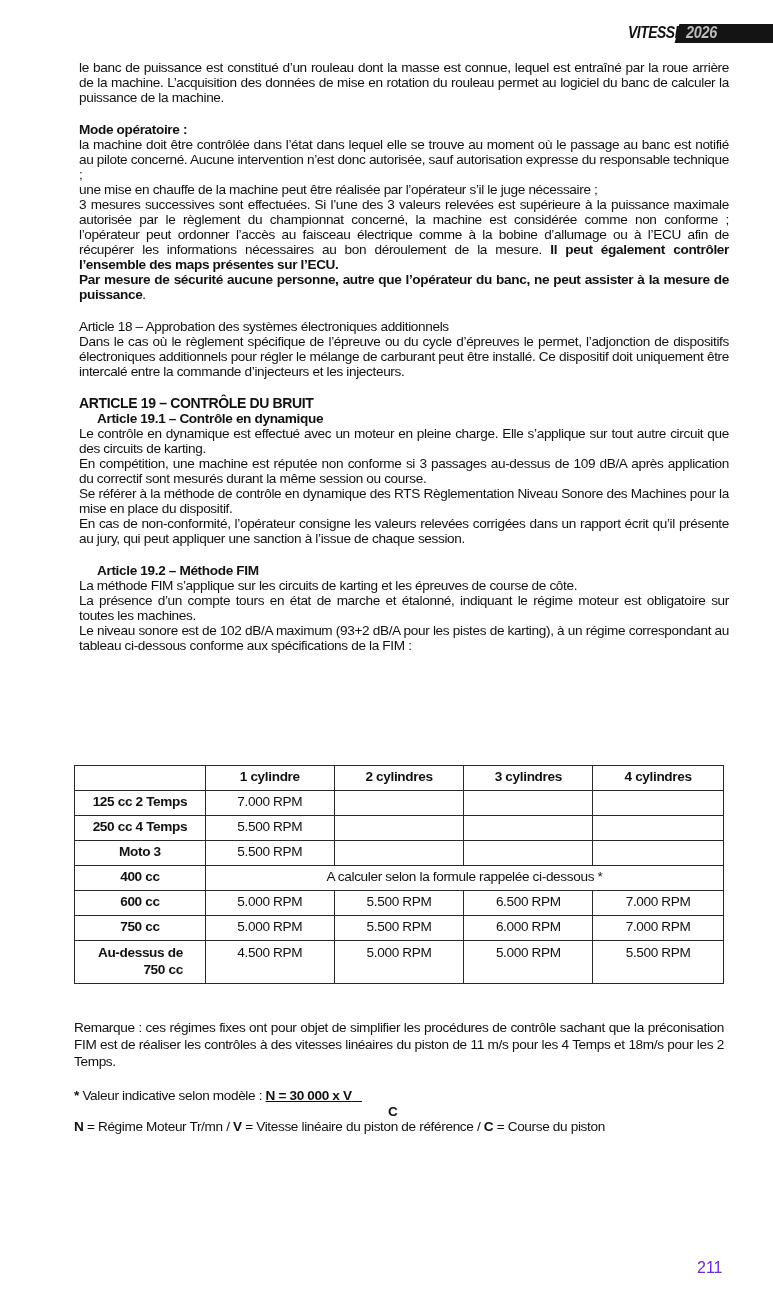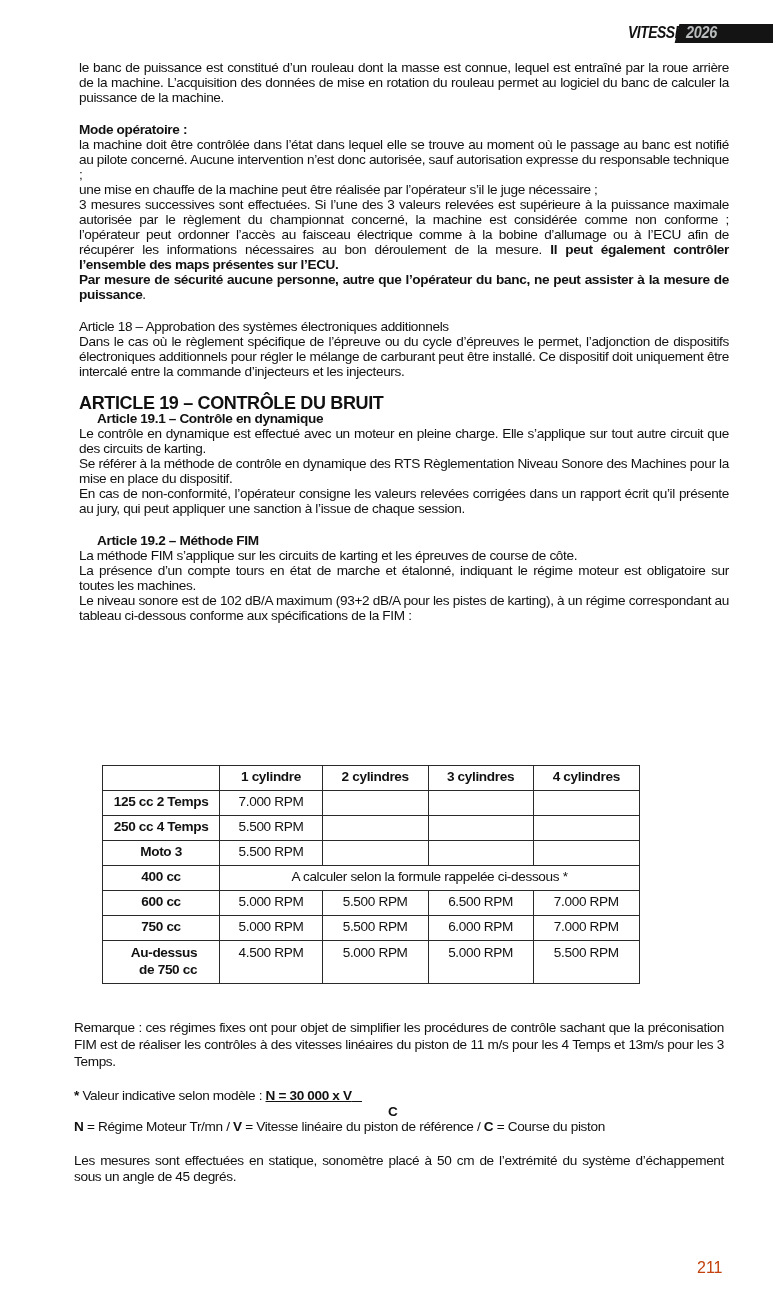--- a/index.html
+++ b/index.html
@@ -33,43 +33,43 @@
   }
   .content {
     position: absolute; left: 79px; top: 60px; width: 650px;
     font-size: 13.6px; line-height: 15px;
     letter-spacing: -0.35px;
   }
   .content p { text-align: justify; text-align-last: left; }
   .gap { height: 17px; }
   .bold { font-weight: bold; }
   .sub-h { font-weight: bold; padding-left: 18px; }
-  .section-h { font-weight: bold; font-size: 18px; }
+  .section-h { font-weight: bold; font-size: 14px; }
   table.fim {
-    position: absolute; left: 74px; top: 765px; width: 538px;
+    position: absolute; left: 74px; top: 765px; width: 650px;
     border-collapse: collapse;
-    font-size: 13.6px; letter-spacing: -0.35px; margin-left: 28px;
+    font-size: 13.6px; letter-spacing: -0.35px;
   }
   table.fim td, table.fim th {
     border: 1.5px solid #2a2a2a; text-align: center; vertical-align: top;
     height: 25px; padding-top: 3px; font-weight: normal;
   }
   table.fim th { font-weight: bold; }
   table.fim td.rowhead { font-weight: bold; }
   table.fim tr.tall td { height: 43px; line-height: 17px; }
   .after {
     position: absolute; left: 74px; top: 1020px; width: 650px;
     font-size: 13.6px; line-height: 16.9px; letter-spacing: -0.35px;
   }
   .after p { text-align: justify; text-align-last: left; }
   .formula-num { text-decoration: underline; font-weight: bold; }
   .formula-den { font-weight: bold; padding-left: 314px; line-height: 14px; }
   .page-num {
     position: absolute; left: 697px; top: 1259px;
-    font-size: 16px; color: #c2410c;
+    font-size: 16px; color: #6d28d9;
   }
 </style>
 </head>
 <body>
 
 <div class="header">
   <span class="brand-word">VITESSE</span>
   <span class="brand-banner"></span>
   <span class="brand-year">2026</span>
 </div>
@@ -82,20 +82,21 @@
   <p>une mise en chauffe de la machine peut être réalisée par l’opérateur s’il le juge nécessaire ;</p>
   <p><span>3 mesures successives sont effectuées. Si l’une des 3 valeurs relevées est supérieure à la puissance maximale autorisée par le règlement du championnat concerné, la machine est considérée comme non conforme ; l’opérateur peut ordonner l’accès au faisceau électrique comme à la bobine d’allumage ou à l’ECU afin de récupérer les informations nécessaires au bon déroulement de la mesure. </span><span class="bold">Il peut également contrôler l’ensemble des maps présentes sur l’ECU.</span></p>
   <p><span class="bold">Par mesure de sécurité aucune personne, autre que l’opérateur du banc, ne peut assister à la mesure de puissance</span><span>.</span></p>
   <div class="gap"></div>
   <p>Article 18 – Approbation des systèmes électroniques additionnels</p>
   <p>Dans le cas où le règlement spécifique de l’épreuve ou du cycle d’épreuves le permet, l’adjonction de dispositifs électroniques additionnels pour régler le mélange de carburant peut être installé. Ce dispositif doit uniquement être intercalé entre la commande d’injecteurs et les injecteurs.</p>
   <div class="gap"></div>
   <p class="section-h">ARTICLE 19 – CONTRÔLE DU BRUIT</p>
   <p class="sub-h">Article 19.1 – Contrôle en dynamique</p>
   <p>Le contrôle en dynamique est effectué avec un moteur en pleine charge. Elle s’applique sur tout autre circuit que des circuits de karting.</p>
+  <p>En compétition, une machine est réputée non conforme si 3 passages au-dessus de 109 dB/A après application du correctif sont mesurés durant la même session ou course.</p>
   <p>Se référer à la méthode de contrôle en dynamique des RTS Règlementation Niveau Sonore des Machines pour la mise en place du dispositif.</p>
   <p>En cas de non-conformité, l’opérateur consigne les valeurs relevées corrigées dans un rapport écrit qu’il présente au jury, qui peut appliquer une sanction à l’issue de chaque session.</p>
   <div class="gap"></div>
   <p class="sub-h">Article 19.2 – Méthode FIM</p>
   <p>La méthode FIM s’applique sur les circuits de karting et les épreuves de course de côte.</p>
   <p>La présence d’un compte tours en état de marche et étalonné, indiquant le régime moteur est obligatoire sur toutes les machines.</p>
   <p>Le niveau sonore est de 102 dB/A maximum (93+2 dB/A pour les pistes de karting), à un régime correspondant au tableau ci-dessous conforme aux spécifications de la FIM :</p>
 </div>
 
 <table class="fim">
@@ -159,22 +160,21 @@
       <td class="rowhead" style="padding-left:22px;padding-right:22px;text-align:right;">Au-dessus de 750 cc</td>
       <td>4.500 RPM</td>
       <td>5.000 RPM</td>
       <td>5.000 RPM</td>
       <td>5.500 RPM</td>
     </tr>
   </tbody>
 </table>
 
 <div class="after">
-  <p>Remarque : ces régimes fixes ont pour objet de simplifier les procédures de contrôle sachant que la préconisation FIM est de réaliser les contrôles à des vitesses linéaires du piston de 11 m/s pour les 4 Temps et 13m/s pour les 3 Temps.</p>
+  <p>Remarque : ces régimes fixes ont pour objet de simplifier les procédures de contrôle sachant que la préconisation FIM est de réaliser les contrôles à des vitesses linéaires du piston de 11 m/s pour les 4 Temps et 18m/s pour les 2 Temps.</p>
   <div class="gap"></div>
   <p><span class="bold">*</span><span> Valeur indicative selon modèle : </span><span class="formula-num">N = 30 000 x V</span><span class="formula-num">&nbsp;&nbsp;&nbsp;</span></p>
   <p class="formula-den">C</p>
   <p><span class="bold">N</span><span> = Régime Moteur Tr/mn / </span><span class="bold">V</span><span> = Vitesse linéaire du piston  de référence / </span><span class="bold">C</span><span> = Course du piston</span></p>
   <div class="gap"></div>
-  <p>Les mesures sont effectuées en statique, sonomètre placé à 50 cm de l’extrémité du système d’échappement sous un angle de 45 degrés.</p>
 </div>
 
 <div class="page-num">211</div>
 
 </body></html>

